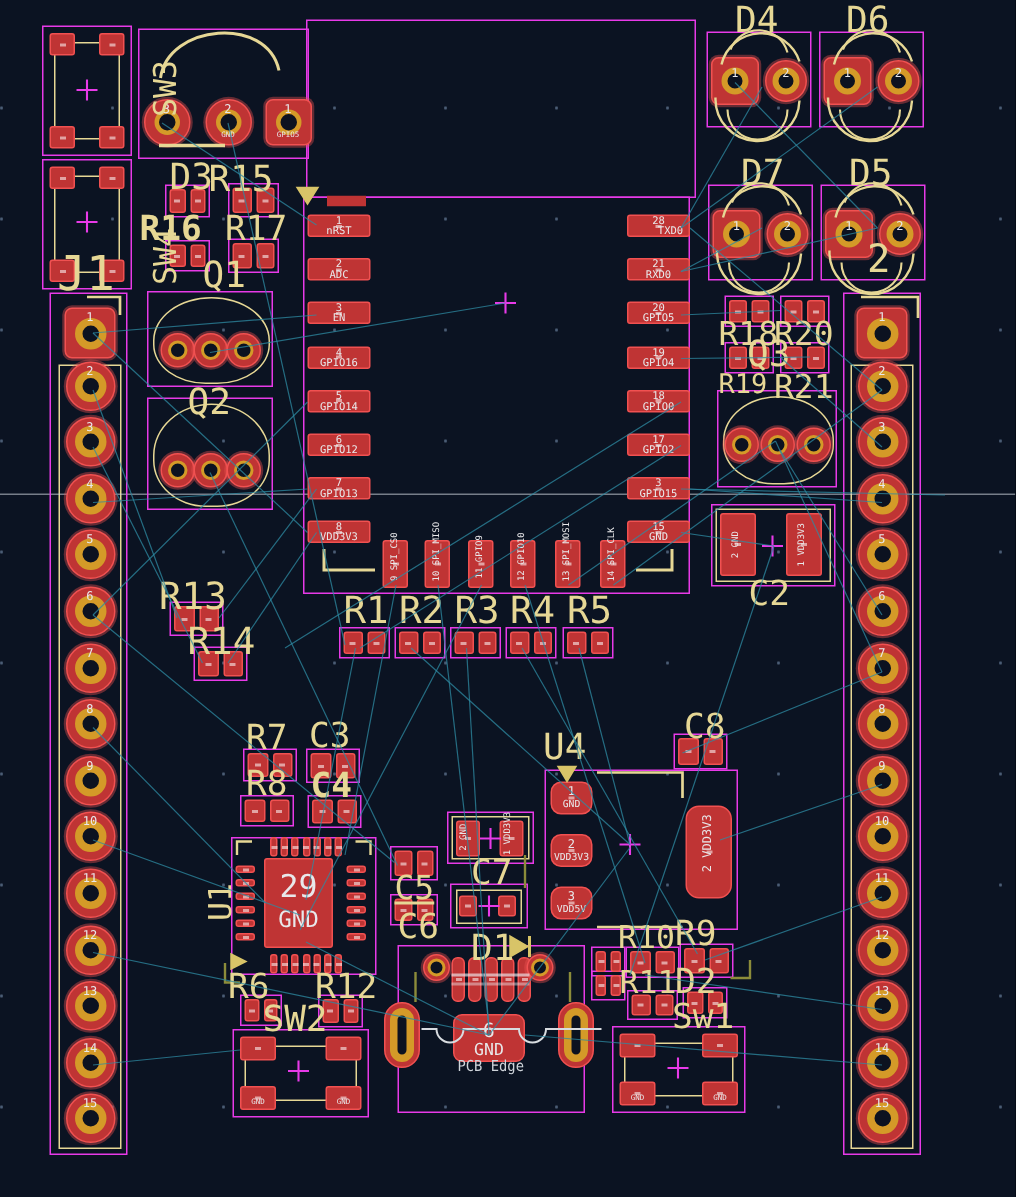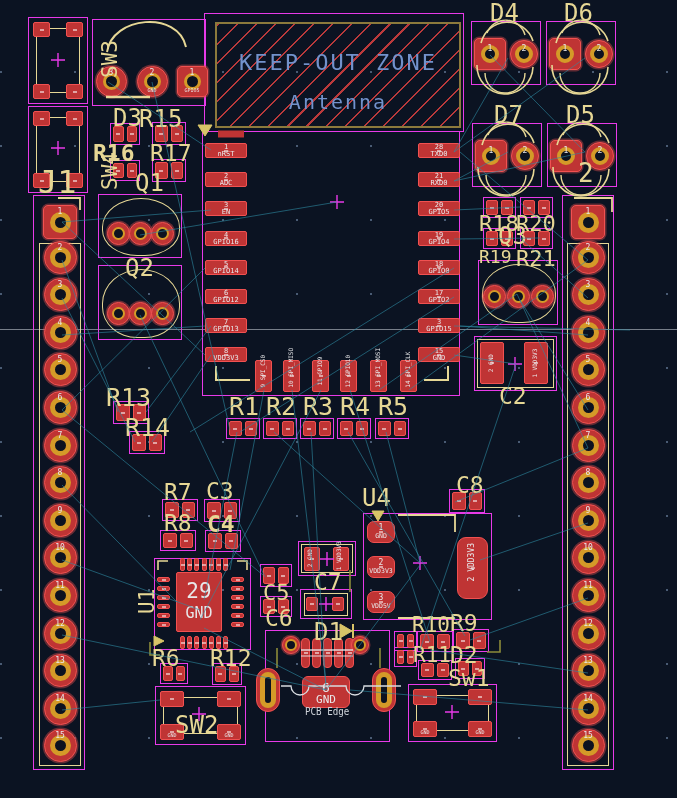--- a/index.html
+++ b/index.html
@@ -31,24 +31,20 @@
   .cross{stroke:#e83ae8;stroke-width:1.4;}
 </style>
 </head>
 <body>
 
 <div id="board">
 
   <div class="sheetline" style="top:329px;"></div>
 
   <div class="ko-outer" style="left:204px;top:13px;width:260px;height:119px;"></div>
-  <div class="ko-inner" style="left:215px;top:22px;width:246px;height:106px;">
-    <div class="ko-t" style="top:26px;font-size:22px;">KEEP-OUT ZONE</div>
-    <div class="ko-t" style="top:66px;font-size:20px;">Antenna</div>
-  </div>
 <div class="lbl" style="position: absolute; left: 490px; top: 1px; font-size: 24px;">D4</div>
     <div class="lbl" style="position: absolute; left: 564px; top: 1px; font-size: 24px;">D6</div>
     <div class="lbl" style="position: absolute; left: 494px; top: 103px; font-size: 24px;">D7</div>
     <div class="lbl" style="position: absolute; left: 566px; top: 103px; font-size: 24px;">D5</div>
     <div class="lbl rot" style="position: absolute; left: 100px; top: 78px; font-size: 21px;">SW3</div>
     <div class="lbl rot" style="position: absolute; left: 100px; top: 190px; font-size: 21px;">SW4</div>
     <div class="lbl" style="position: absolute; left: 38px; top: 166px; font-size: 32px;">J1</div>
     <div class="lbl" style="position: absolute; left: 578px; top: 160px; font-size: 26px;">2</div>
     <div class="lbl" style="position: absolute; left: 113px; top: 106px; font-size: 24px;">D3</div>
     <div class="lbl" style="position: absolute; left: 139px; top: 107px; font-size: 24px;">R15</div>
@@ -67,31 +63,31 @@
     <div class="lbl" style="position: absolute; left: 516px; top: 213px; font-size: 22px;">R20</div>
     <div class="lbl" style="position: absolute; left: 498px; top: 224px; font-size: 24px;">Q3</div>
     <div class="lbl" style="position: absolute; left: 479px; top: 248px; font-size: 18px;">R19</div>
     <div class="lbl" style="position: absolute; left: 516px; top: 248px; font-size: 22px;">R21</div>
     <div class="lbl" style="position: absolute; left: 499px; top: 385px; font-size: 23px;">C2</div>
     <div class="lbl" style="position: absolute; left: 164px; top: 481px; font-size: 23px;">R7</div>
     <div class="lbl" style="position: absolute; left: 206px; top: 480px; font-size: 23px;">C3</div>
     <div class="lbl" style="position: absolute; left: 164px; top: 512px; font-size: 23px;">R8</div>
     <div class="lbl" style="position: absolute; left: 207px; top: 513px; font-size: 23px; font-weight: bold;">C4</div>
     <div class="lbl rot" style="position: absolute; left: 137px; top: 614px; font-size: 21px;">U1</div>
-    <div class="lbl" style="position: absolute; left: 263px; top: 582px; font-size: 22px;">C5</div>
+    <div class="lbl" style="position: absolute; left: 263px; top: 582px; font-size: 22px; text-decoration: underline;">C5</div>
     <div class="lbl" style="position: absolute; left: 265px; top: 607px; font-size: 23px;">C6</div>
     <div class="lbl" style="position: absolute; left: 314px; top: 571px; font-size: 23px;">C7</div>
     <div class="lbl" style="position: absolute; left: 456px; top: 474px; font-size: 23px;">C8</div>
     <div class="lbl" style="position: absolute; left: 362px; top: 486px; font-size: 24px;">U4</div>
     <div class="lbl" style="position: absolute; left: 412px; top: 615px; font-size: 21px;">R10</div>
     <div class="lbl" style="position: absolute; left: 450px; top: 612px; font-size: 23px;">R9</div>
     <div class="lbl" style="position: absolute; left: 413px; top: 645px; font-size: 21px;">R11</div>
     <div class="lbl" style="position: absolute; left: 450px; top: 644px; font-size: 23px;">D2</div>
     <div class="lbl" style="position: absolute; left: 448px; top: 667px; font-size: 23px;">Sw1</div>
-    <div class="lbl" style="position: absolute; left: 175px; top: 667px; font-size: 24px; margin-top: 46px;">SW2</div>
+    <div class="lbl" style="position: absolute; left: 175px; top: 667px; font-size: 24px;">SW2</div>
     <div class="lbl" style="position: absolute; left: 152px; top: 647px; font-size: 23px;">R6</div>
     <div class="lbl" style="position: absolute; left: 210px; top: 647px; font-size: 23px;">R12</div>
     <div class="lbl" style="position: absolute; left: 314px; top: 620px; font-size: 24px;">D1</div>
     <div class="court abs" style="position: absolute; left: 110px; top: 123px; width: 30px; height: 22px;"></div>
     <div class="pad abs" style="position: absolute; left: 113px; top: 126px; width: 10.5px; height: 16px;">
       <i class="tick"></i>
     </div>
     <div class="pad abs" style="position: absolute; left: 126.5px; top: 126px; width: 10.5px; height: 16px;">
       <i class="tick"></i>
     </div>
@@ -336,21 +332,21 @@
     <div class="padtxt abs" style="position: absolute; left: 205px; top: 326.2px; width: 42px; font-size: 7px;">GPIO13</div>
     <div class="pad abs" style="position: absolute; left: 205px; top: 347.4px; width: 42px; height: 15px;">
       <i class="tick"></i>
     </div>
     <div class="padtxt abs" style="position: absolute; left: 205px; top: 348.4px; width: 42px; font-size: 7px;">8</div>
     <div class="padtxt abs" style="position: absolute; left: 205px; top: 355.4px; width: 42px; font-size: 7px;">VDD3V3</div>
     <div class="pad abs" style="position: absolute; left: 418px; top: 143px; width: 42px; height: 15px;">
       <i class="tick"></i>
     </div>
     <div class="padtxt abs" style="position: absolute; left: 418px; top: 144px; width: 42px; font-size: 7px;">28</div>
-    <div class="padtxt abs" style="position: absolute; left: 418px; top: 151px; width: 42px; font-size: 7px;">TXD0</div>
+    <div class="padtxt abs" style="position: absolute; left: 418px; top: 151px; width: 58px; font-size: 7px;">TXD0</div>
     <div class="pad abs" style="position: absolute; left: 418px; top: 172.2px; width: 42px; height: 15px;">
       <i class="tick"></i>
     </div>
     <div class="padtxt abs" style="position: absolute; left: 418px; top: 173.2px; width: 42px; font-size: 7px;">21</div>
     <div class="padtxt abs" style="position: absolute; left: 418px; top: 180.2px; width: 42px; font-size: 7px;">RXD0</div>
     <div class="pad abs" style="position: absolute; left: 418px; top: 201.4px; width: 42px; height: 15px;">
       <i class="tick"></i>
     </div>
     <div class="padtxt abs" style="position: absolute; left: 418px; top: 202.4px; width: 42px; font-size: 7px;">20</div>
     <div class="padtxt abs" style="position: absolute; left: 418px; top: 209.4px; width: 42px; font-size: 7px;">GPIO5</div>

